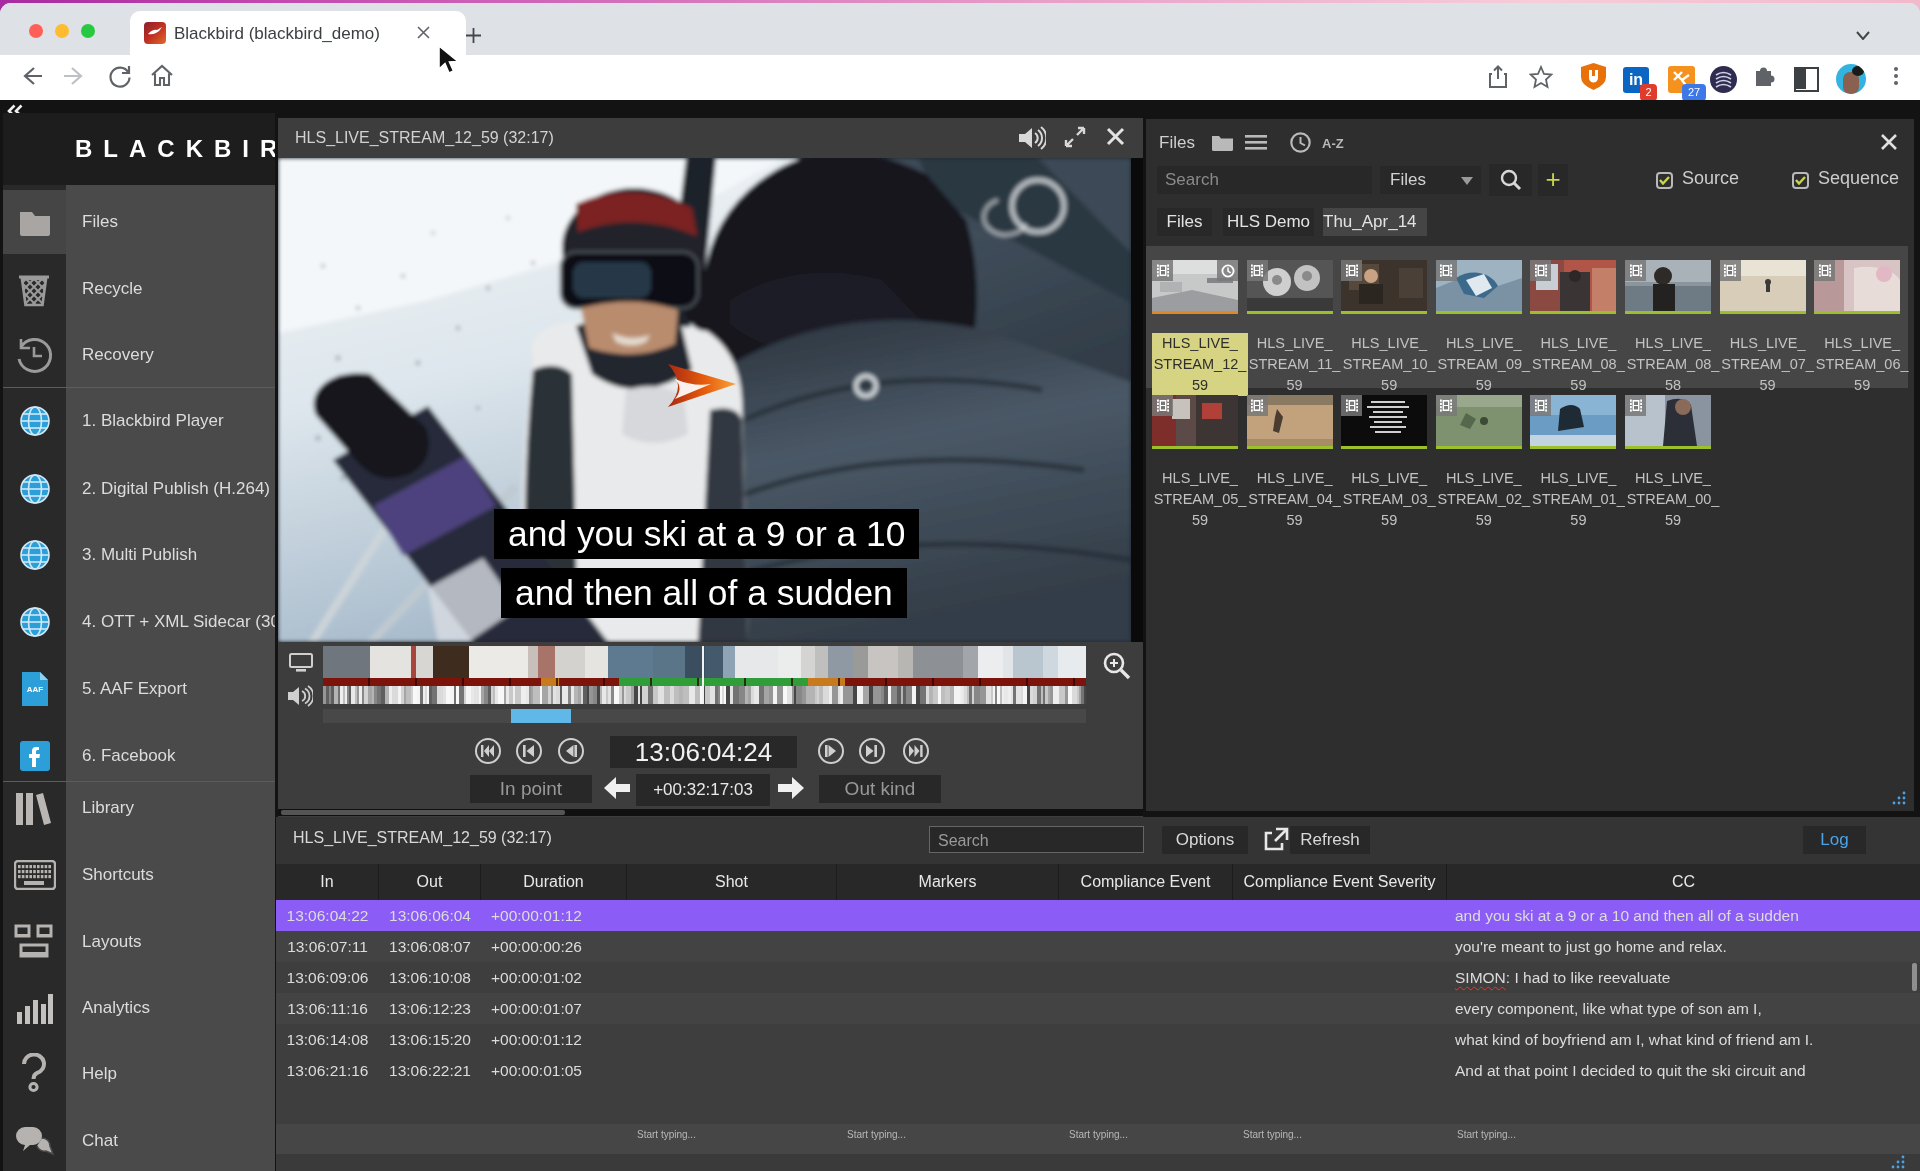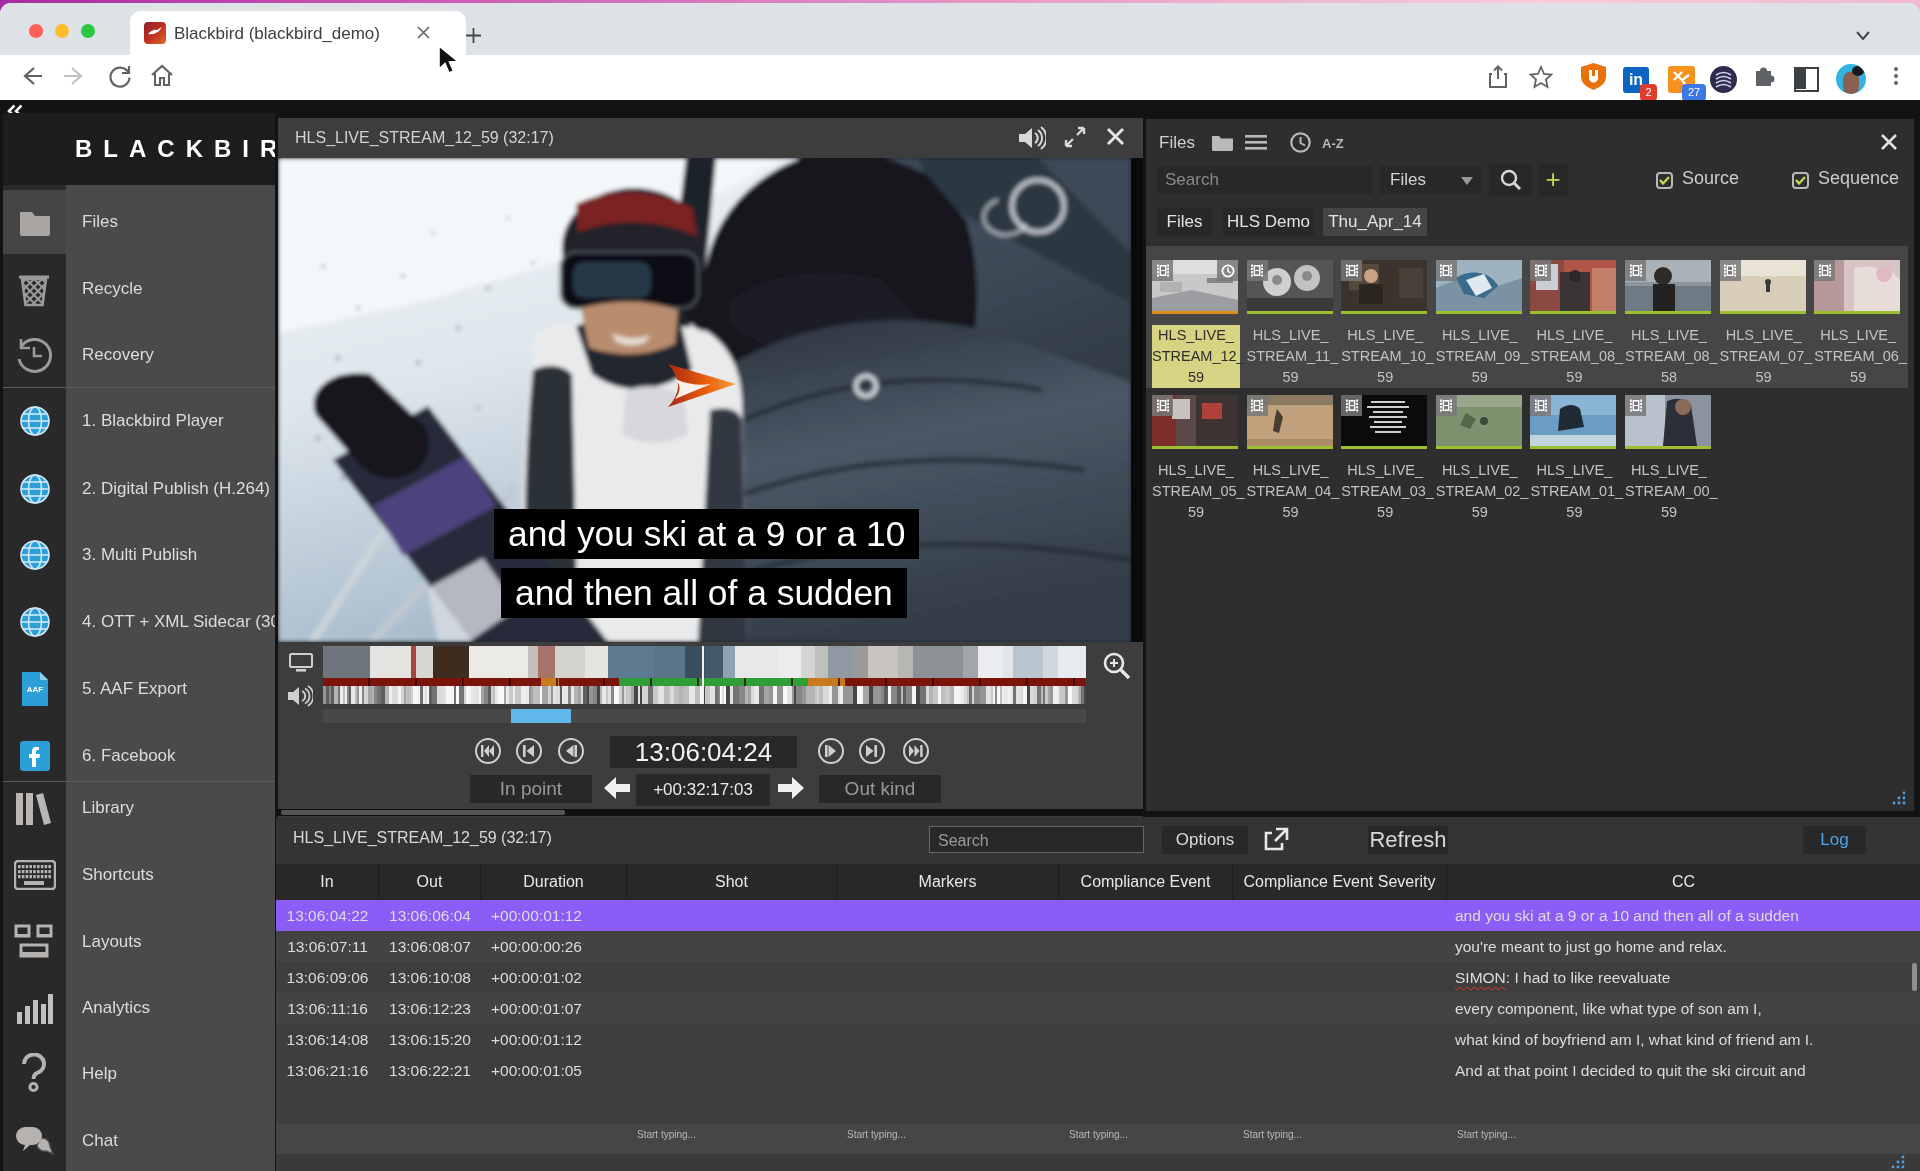--- a/index.html
+++ b/index.html
@@ -27,21 +27,21 @@
 .cap {position:absolute;background:#000;color:#fff;font-size:35.4px;line-height:50px;padding:0 14px;white-space:nowrap}
 #controls {position:absolute;left:0;top:524px;width:865px;height:263px;background:#3d3d3d}
 .pbtn {position:absolute;width:26px;height:26px;border:2px solid #cfcfcf;border-radius:50%;display:flex;align-items:center;justify-content:center}
 .dark {background:#282828;color:#c9c9c9;text-align:center}
 
 #files {position:absolute;left:1146px;top:19px;width:768px;height:692px;background:#2e2e2e;color:#ccc}
 .fcard {position:absolute;width:88px}
 .fthumb {position:relative;width:86px;height:54px;background:#222}
 .fbadge {position:absolute;left:0px;top:0px;width:21px;height:21px;background:rgba(120,120,120,0.85);display:flex;align-items:center;justify-content:center}
 .cbadge {position:absolute;right:0px;top:0px;width:21px;height:21px;background:rgba(120,120,120,0.85);display:flex;align-items:center;justify-content:center}
-.flab {width:88px;text-align:center;font-size:14.5px;line-height:21px;color:#c2c2c2;margin-top:11px}
+.flab {width:96px;text-align:center;font-size:14.5px;line-height:21px;color:#c2c2c2;margin-top:19px}
 .fsel {background:#d6d383;color:#2e2e2e}
 
 #logp {position:absolute;left:276px;top:717px;width:1644px;height:357px;background:#3e3e3e;overflow:hidden}
 #lthead {position:absolute;left:0;top:0;width:1644px;height:47px;background:#343434}
 #lcols {position:absolute;left:0;top:47px;width:1644px;height:36px;background:#282828;color:#e8e8e8;font-size:16px}
 .col {position:absolute;top:0;height:36px;line-height:36px;text-align:center;border-right:1px solid #1c1c1c}
 #lrows {position:absolute;left:0;top:83px;width:1644px}
 .trow {position:relative;width:1644px;background:#3e3e3e;color:#dcdcdc;font-size:15.5px;line-height:31px}
 .trow.odd {background:#434343}
 .trow.sel {background:#8b5cf6}
@@ -759,21 +759,21 @@
         </div>
    <div class="abs" style="left:536px;top:49px;font-size:18px;color:#cdcdcd">Source</div>
    <div class="abs" style="left:646px;top:53px;width:17px;height:17px;border:2px solid #b9b9b9;border-radius:4px">
           <svg style="position:absolute;left:1px;top:2px" width="11" height="9" viewBox="0 0 11 9">
             <path d="M1 4 L4 7.5 L10 1" stroke="#c8d44e" stroke-width="2.4" fill="none"></path>
           </svg>
         </div>
    <div class="abs" style="left:672px;top:49px;font-size:18px;color:#cdcdcd">Sequence</div>
    <div class="dark abs" style="left:11px;top:89px;width:55px;height:28px;font-size:17px;line-height:28px;color:#e2e2e2">Files</div>
    <div class="dark abs" style="left:77px;top:89px;width:91px;height:28px;font-size:17px;line-height:28px;color:#e2e2e2">HLS Demo</div>
-   <div class="abs" style="left:177px;top:89px;width:104px;height:28px;font-size:17px;line-height:28px;color:#e2e2e2;background:#454545;text-align:center">Thu_Apr_14</div>
+   <div class="abs" style="left:177px;top:89px;width:104px;height:28px;font-size:17px;line-height:28px;color:#e2e2e2;background:#454545;text-align:left">Thu_Apr_14</div>
    <div class="abs" style="left:0px;top:127px;width:762px;height:142px;background:#464646"></div>
    <div class="fcard" style="left:6.0px;top:141px">
           <div class="fthumb"><svg width="86" height="51" viewBox="0 0 86 51" preserveAspectRatio="none">
               <rect width="86" height="51" fill="#c7c9c9"></rect>
               <rect y="0" width="86" height="14" fill="#dddfdf"></rect>
               <path d="M0 38 L40 30 L86 40 V51 H0 z" fill="#9b9da0"></path>
               <rect x="8" y="22" width="22" height="10" fill="#b0b2b4"></rect>
               <rect x="55" y="18" width="26" height="5" fill="#84868a"></rect>
             </svg><div class="fbadge">
               <svg width="12" height="13" viewBox="0 0 12 13">
@@ -1153,21 +1153,21 @@
   </div>
   <div id="logp">
    <div id="lthead">
      <div style="position:absolute;left:17px;top:12px;font-size:16px;color:#d8d8d8">HLS_LIVE_STREAM_12_59 (32:17)</div>
      <div class="dark abs" style="left:653px;top:9px;width:215px;height:27px;text-align:left;font-size:16px;line-height:27px;color:#9a9a9a;padding-left:8px;border:1px solid #666">Search</div>
      <div class="dark abs" style="left:886px;top:9px;width:86px;height:28px;font-size:17px;line-height:28px;color:#d8d8d8">Options</div>
      <svg style="position:absolute;left:988px;top:10px" width="25" height="24" viewBox="0 0 25 24">
             <path d="M8 6 H2 V22 H18 V16" fill="none" stroke="#e8e8e8" stroke-width="2.6"></path>
             <path d="M12 2 H23 V13 M23 2 L11 14" fill="none" stroke="#e8e8e8" stroke-width="2.6"></path>
           </svg>
-     <div class="dark abs" style="left:1092px;top:9px;width:80px;height:28px;font-size:22px;line-height:28px;color:#d8d8d8">Refresh</div>
+     <div class="dark abs" style="left:1014px;top:9px;width:80px;height:28px;font-size:17px;line-height:28px;color:#d8d8d8">Refresh</div>
      <div class="dark abs" style="left:1527px;top:9px;width:63px;height:28px;font-size:17px;line-height:28px;color:#4aa3e8">Log</div>
    </div>
    <div id="lcols">
      <div class="col" style="left:0;width:103px">In</div>
      <div class="col" style="left:103px;width:102px">Out</div>
      <div class="col" style="left:205px;width:146px">Duration</div>
      <div class="col" style="left:351px;width:210px">Shot</div>
      <div class="col" style="left:561px;width:222px">Markers</div>
      <div class="col" style="left:783px;width:174px">Compliance Event</div>
      <div class="col" style="left:957px;width:214px">Compliance Event Severity</div>

